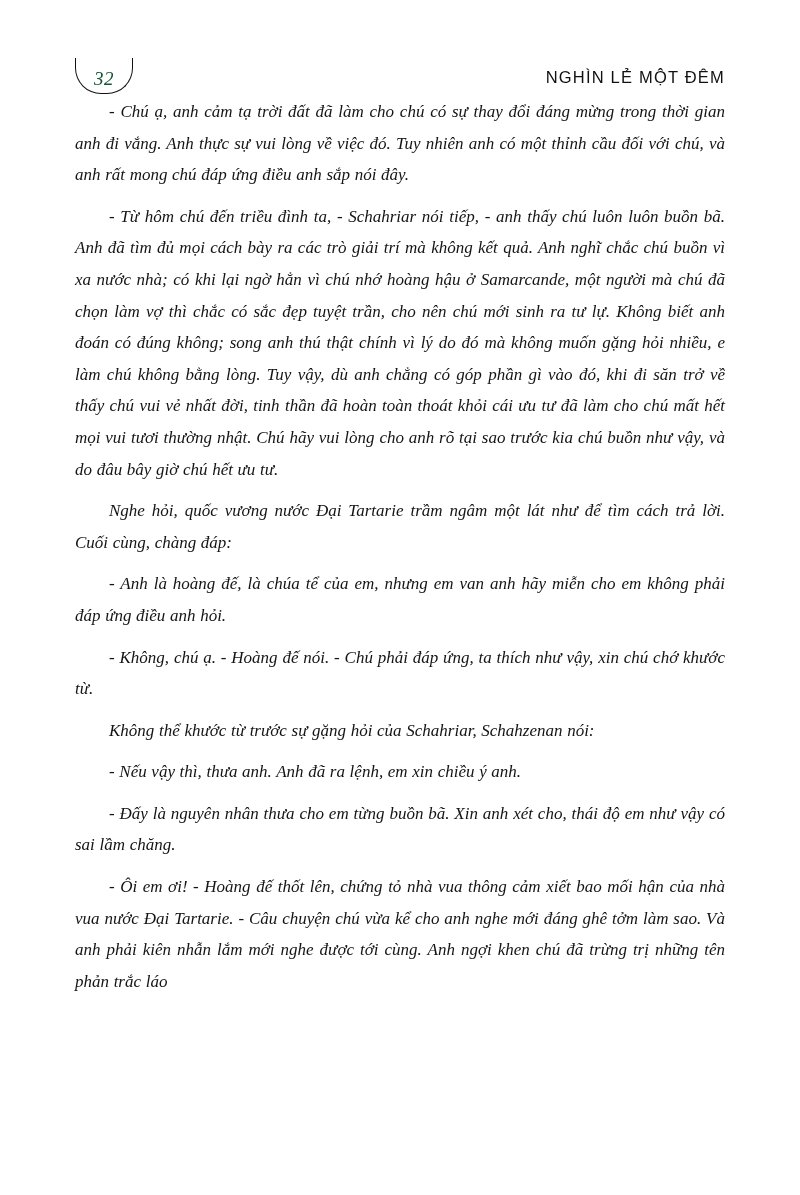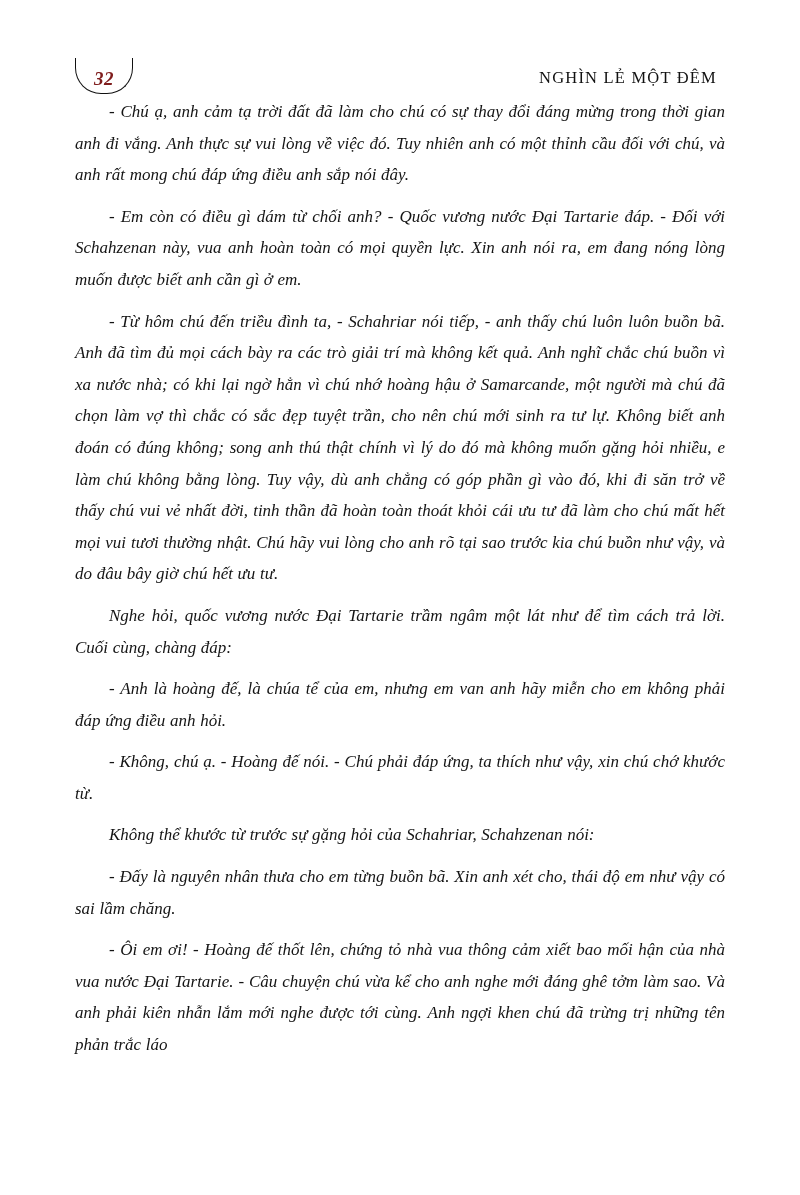--- a/index.html
+++ b/index.html
@@ -46,35 +46,35 @@
     width: 58px;
     height: 36px;
     border: 1.6px solid #111;
     border-top: none;
     border-radius: 0 0 26px 26px;
     box-sizing: border-box;
   }
   .folio-num {
     position: relative;
     font-size: 19px;
-    font-weight: bold;
+    font-weight: normal;
     font-style: italic;
     letter-spacing: 0.5px;
-    color: #7f1d1d;
+    color: #14532d;
     top: 3px;
   }
   .running-head {
     position: absolute;
-    right: 8px;
+    right: 0;
     top: 38px;
     font-size: 16.5px;
     letter-spacing: 1.2px;
     color: #111;
     text-align: right;
-    font-family: Liberation Serif, serif;
+    font-family: Liberation Sans, sans-serif;
   }
   .body-text {
     position: absolute;
     left: 75px;
     top: 96px;
     width: 650px;
   }
   .para {
     font-size: 17px;
     line-height: 31.6px;
@@ -98,23 +98,23 @@
   <div class="header">
     <div class="folio-badge">
       <div class="folio-shape"></div>
       <div class="folio-num">32</div>
     </div>
     <div class="running-head">NGHÌN LẺ MỘT ĐÊM</div>
   </div>
 
   <div class="body-text">
     <p class="para">- Chú ạ, anh cảm tạ trời đất đã làm cho chú có sự thay đổi đáng mừng trong thời gian anh đi vắng. Anh thực sự vui lòng về việc đó. Tuy nhiên anh có một thỉnh cầu đối với chú, và anh rất mong chú đáp ứng điều anh sắp nói đây.</p>
-    <p class="para">- Em còn có điều gì dám từ chối anh? - Quốc vương nước Đại Tartarie đáp. - Đối với Schahzenan này, vua anh hoàn toàn có mọi quyền lực. Xin anh nói ra, em đang nóng lòng muốn được biết anh cần gì ở em.</p>
     <p class="para">- Từ hôm chú đến triều đình ta, - Schahriar nói tiếp, - anh thấy chú luôn luôn buồn bã. Anh đã tìm đủ mọi cách bày ra các trò giải trí mà không kết quả. Anh nghĩ chắc chú buồn vì xa nước nhà; có khi lại ngờ hẳn vì chú nhớ hoàng hậu ở Samarcande, một người mà chú đã chọn làm vợ thì chắc có sắc đẹp tuyệt trần, cho nên chú mới sinh ra tư lự. Không biết anh đoán có đúng không; song anh thú thật chính vì lý do đó mà không muốn gặng hỏi nhiều, e làm chú không bằng lòng. Tuy vậy, dù anh chẳng có góp phần gì vào đó, khi đi săn trở về thấy chú vui vẻ nhất đời, tinh thần đã hoàn toàn thoát khỏi cái ưu tư đã làm cho chú mất hết mọi vui tươi thường nhật. Chú hãy vui lòng cho anh rõ tại sao trước kia chú buồn như vậy, và do đâu bây giờ chú hết ưu tư.</p>
     <p class="para">Nghe hỏi, quốc vương nước Đại Tartarie trầm ngâm một lát như để tìm cách trả lời. Cuối cùng, chàng đáp:</p>
     <p class="para">- Anh là hoàng đế, là chúa tể của em, nhưng em van anh hãy miễn cho em không phải đáp ứng điều anh hỏi.</p>
     <p class="para">- Không, chú ạ. - Hoàng đế nói. - Chú phải đáp ứng, ta thích như vậy, xin chú chớ khước từ.</p>
     <p class="para">Không thể khước từ trước sự gặng hỏi của Schahriar, Schahzenan nói:</p>
+    <p class="para">- Nếu vậy thì, thưa anh. Anh đã ra lệnh, em xin chiều ý anh.</p>
     <p class="para">- Đấy là nguyên nhân thưa cho em từng buồn bã. Xin anh xét cho, thái độ em như vậy có sai lầm chăng.</p>
     <p class="para">- Ôi em ơi! - Hoàng đế thốt lên, chứng tỏ nhà vua thông cảm xiết bao mối hận của nhà vua nước Đại Tartarie. - Câu chuyện chú vừa kể cho anh nghe mới đáng ghê tởm làm sao. Và anh phải kiên nhẫn lắm mới nghe được tới cùng. Anh ngợi khen chú đã trừng trị những tên phản trắc láo</p>
   </div>
 
 </div>
 
 </body></html>

